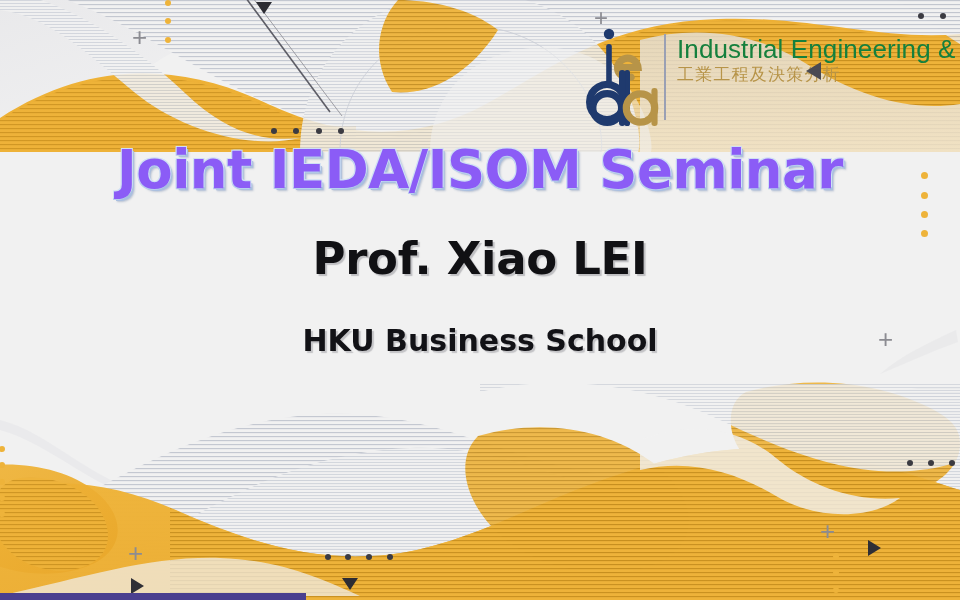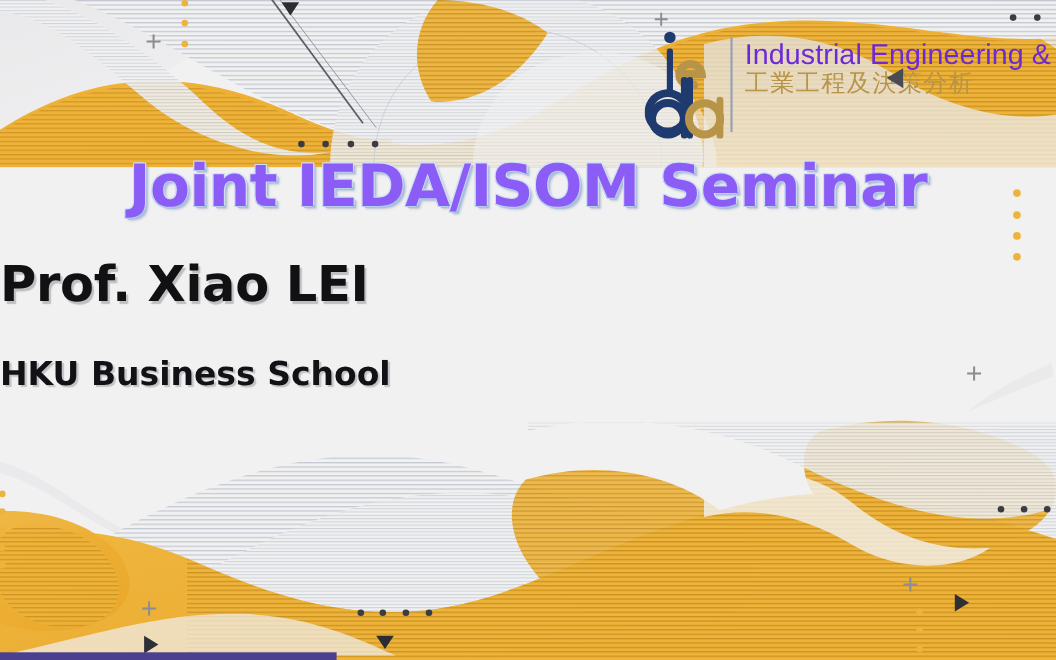--- a/index.html
+++ b/index.html
@@ -93,30 +93,30 @@
   .logo-rule {
     width: 2px;
     align-self: stretch;
     background: #9aa0b4;
     margin: 8px 11px 10px 0;
     flex: none;
   }
   .logo-text { padding-top: 8px; }
   .logo-line {
     font-family: "Liberation Sans", sans-serif;
-    color: #6d28d9;
+    color: #15803d;
     font-size: 26px;
     line-height: 30px;
     letter-spacing: 0.1px;
     white-space: nowrap;
   }
   .logo-cn {
-    font-family: Liberation Sans, sans-serif;
+    font-family: Liberation Mono, monospace;
     color: #b79448;
-    font-size: 22px;
+    font-size: 17px;
     line-height: 22px;
     letter-spacing: 1.2px;
     margin-top: 1px;
     white-space: nowrap;
   }
 
   
   .logo-cursor {
     position: absolute;
     left: 806px;
@@ -145,37 +145,39 @@
       -1px  1px 0 #b9cfee,
        2px  2px 0 #a9bfe0,
        3px  3px 2px rgba(120,140,175,0.45);
   }
 
   .speaker-wrap {
     position: absolute;
     left: 0;
     top: 232px;
     width: 960px;
+    text-align: center;
   }
   .speaker {
     display: inline-block;
     font-family: "DejaVu Sans", sans-serif;
     font-weight: bold;
     font-size: 45px;
     line-height: 54px;
     color: #111114;
     letter-spacing: -0.3px;
     text-shadow: 2px 2px 1px rgba(150,150,155,0.55);
   }
 
   .affil-wrap {
     position: absolute;
     left: 0;
     top: 322px;
     width: 960px;
+    text-align: center;
   }
   .affil {
     display: inline-block;
     font-family: "DejaVu Sans", sans-serif;
     font-weight: bold;
     font-size: 30px;
     line-height: 38px;
     color: #121216;
     letter-spacing: 0px;
     text-shadow: 2px 2px 1px rgba(150,150,155,0.5);

